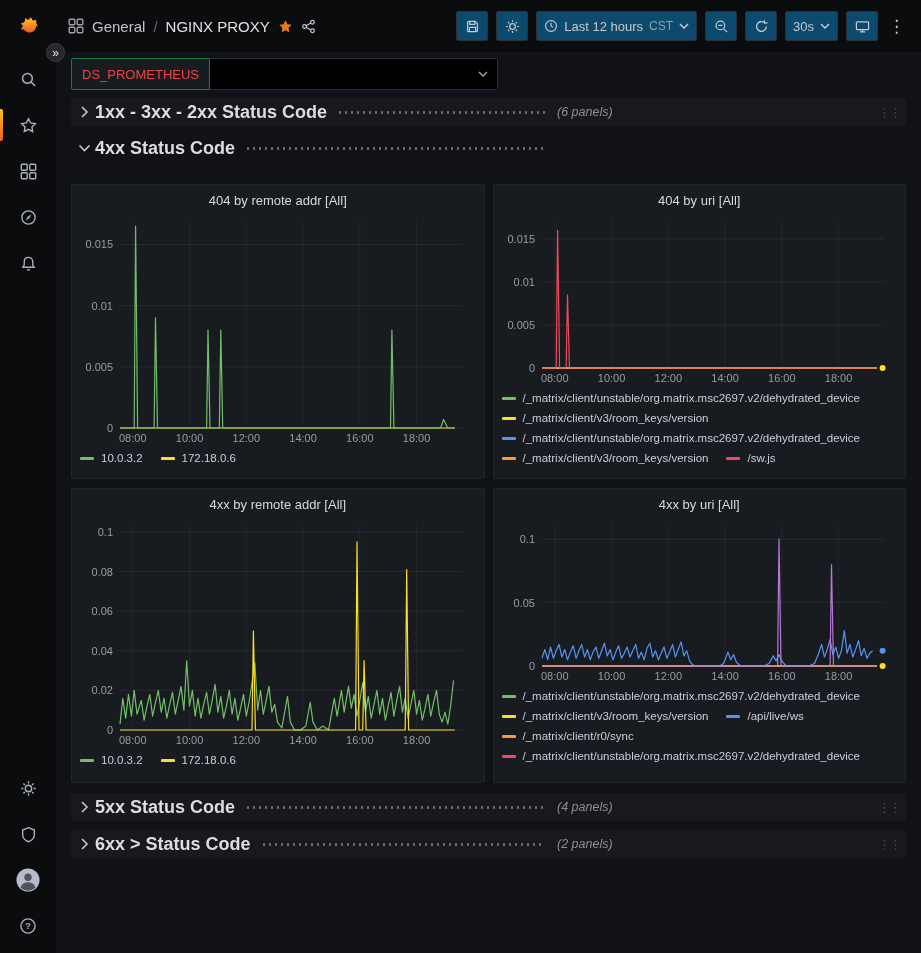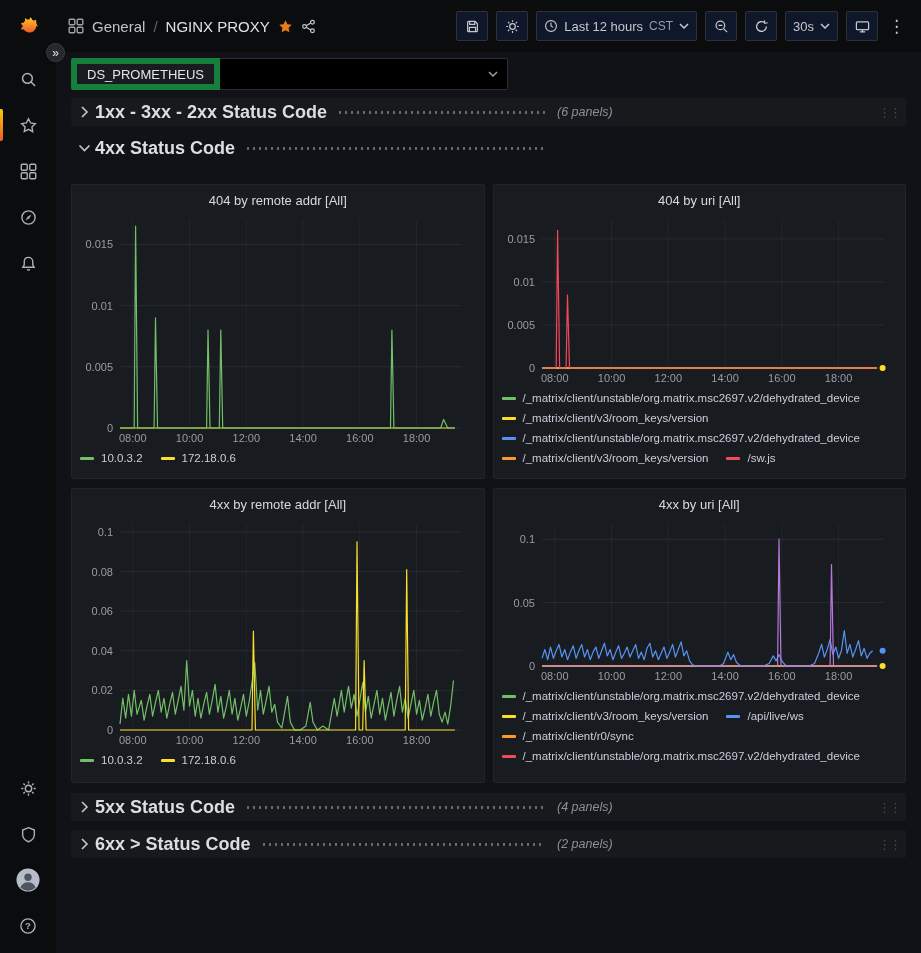--- a/index.html
+++ b/index.html
@@ -10,21 +10,21 @@
   
   .topbar { height:52px; background:#0b0c0e; display:flex; align-items:center; flex:0 0 52px; }
   .logo-cell { width:56px; display:flex; justify-content:center; align-items:center; cursor:pointer; }
   .crumbs { display:flex; align-items:center; gap:8px; padding-left:12px; }
   .crumbs .grid-ic { color:#9fa1a8; display:flex; }
   .crumb-section { color:#c2c3c9; font-size:15px; cursor:pointer; }
   .crumb-sep { color:#63656c; font-size:15px; }
   .dash-title { color:#e0e1e4; font-size:15px; }
   .icon-btn-plain { display:flex; align-items:center; cursor:pointer; }
   .actions { margin-left:auto; display:flex; align-items:center; gap:8px; padding-right:14px; }
-  .tb-btn { height:30px; min-width:32px; padding:0 7px; background:#0f172a; border:1px solid #2e3036;
+  .tb-btn { height:30px; min-width:32px; padding:0 7px; background:#0c4a6e; border:1px solid #2e3036;
     border-radius:2px; color:#c7c8cd; display:flex; align-items:center; justify-content:center; gap:6px;
     cursor:pointer; font-size:13px; font-family:inherit; }
   .tb-btn .tz { color:#9a9ca6; font-size:12px; }
   .tb-btn.noborder { border:none; background:transparent; font-size:17px; min-width:18px; padding:0 2px; }
   .caret-svg { display:flex; }
 
   
   .body { flex:1; display:flex; min-height:0; }
   .sidebar { width:56px; background:#0b0c0e; display:flex; flex-direction:column; align-items:stretch; padding:4px 0 4px 0; }
   .nav-icon { height:46px; display:flex; align-items:center; justify-content:center; color:#aeb1b8; position:relative; cursor:pointer; }
@@ -33,22 +33,22 @@
   .nav-bottom { margin-top:auto; display:flex; flex-direction:column; }
   .sidebar-toggle { position:absolute; left:46px; top:43px; width:19px; height:19px; border-radius:50%;
     background:#26282e; border:1px solid #3a3c42; color:#e6e7e9; font-size:12px; line-height:16px; text-align:center;
     cursor:pointer; z-index:5; padding:0; }
 
   .content { flex:1; display:flex; flex-direction:column; min-width:0; background:#111217; }
 
   
   .varbar { height:44px; display:flex; align-items:center; gap:24px; padding:0 15px; flex:0 0 44px; }
   .var-group { display:flex; align-items:stretch; height:32px; }
-  .var-label { display:flex; align-items:center; padding:0 10px; background:#181b1f; border:6px solid #15803d;
-    border-radius:2px 0 0 2px; color:#e5e5e5; font-size:13px; cursor:pointer; white-space:nowrap; }
+  .var-label { display:flex; align-items:center; padding:0 10px; background:#181b1f; border:1px solid #15803d;
+    border-radius:2px 0 0 2px; color:#ef4444; font-size:13px; cursor:pointer; white-space:nowrap; }
   .var-value { display:flex; align-items:center; gap:8px; padding:0 9px; background:#111217; border:1px solid #2d2f34;
     border-left:none; border-radius:0 2px 2px 0; color:#dfe0e3; cursor:pointer; }
   .var-value.redacted { width:288px; background:#000; justify-content:flex-end; }
 
   
   .dash { flex:1; padding:2px 15px 0 15px; overflow:hidden; }
   .row-header { height:28px; display:flex; align-items:center; border-radius:2px; cursor:pointer; padding:0 6px 0 2px; }
   .row-header.collapsed { background:#18191d; }
   .row-lead { flex:0 0 472px; display:flex; align-items:center; min-width:0; }
   .chev { width:22px; display:flex; justify-content:center; color:#c7c8cd; }

